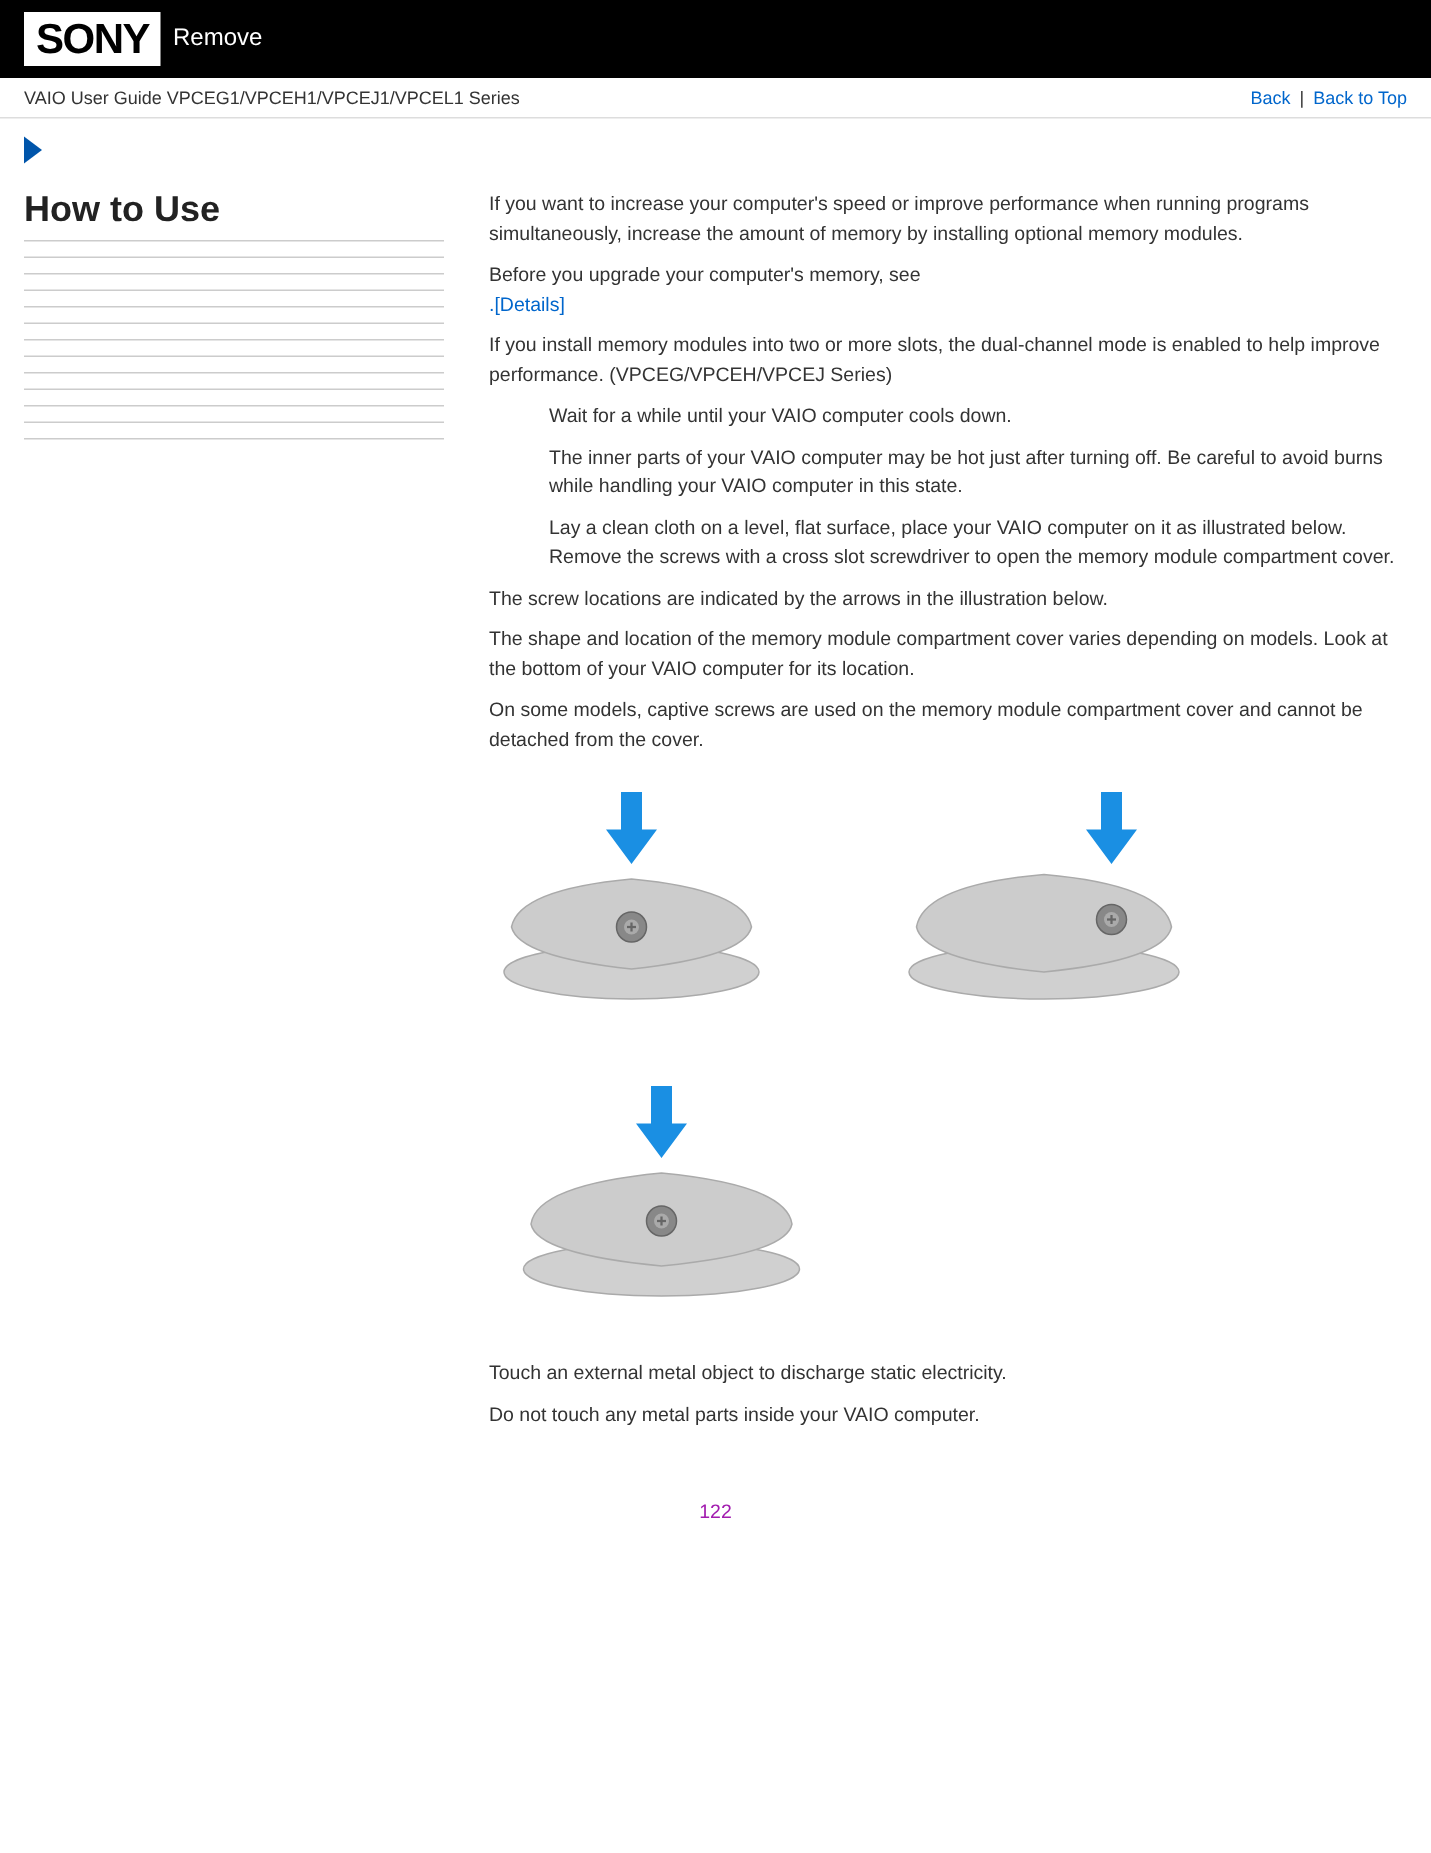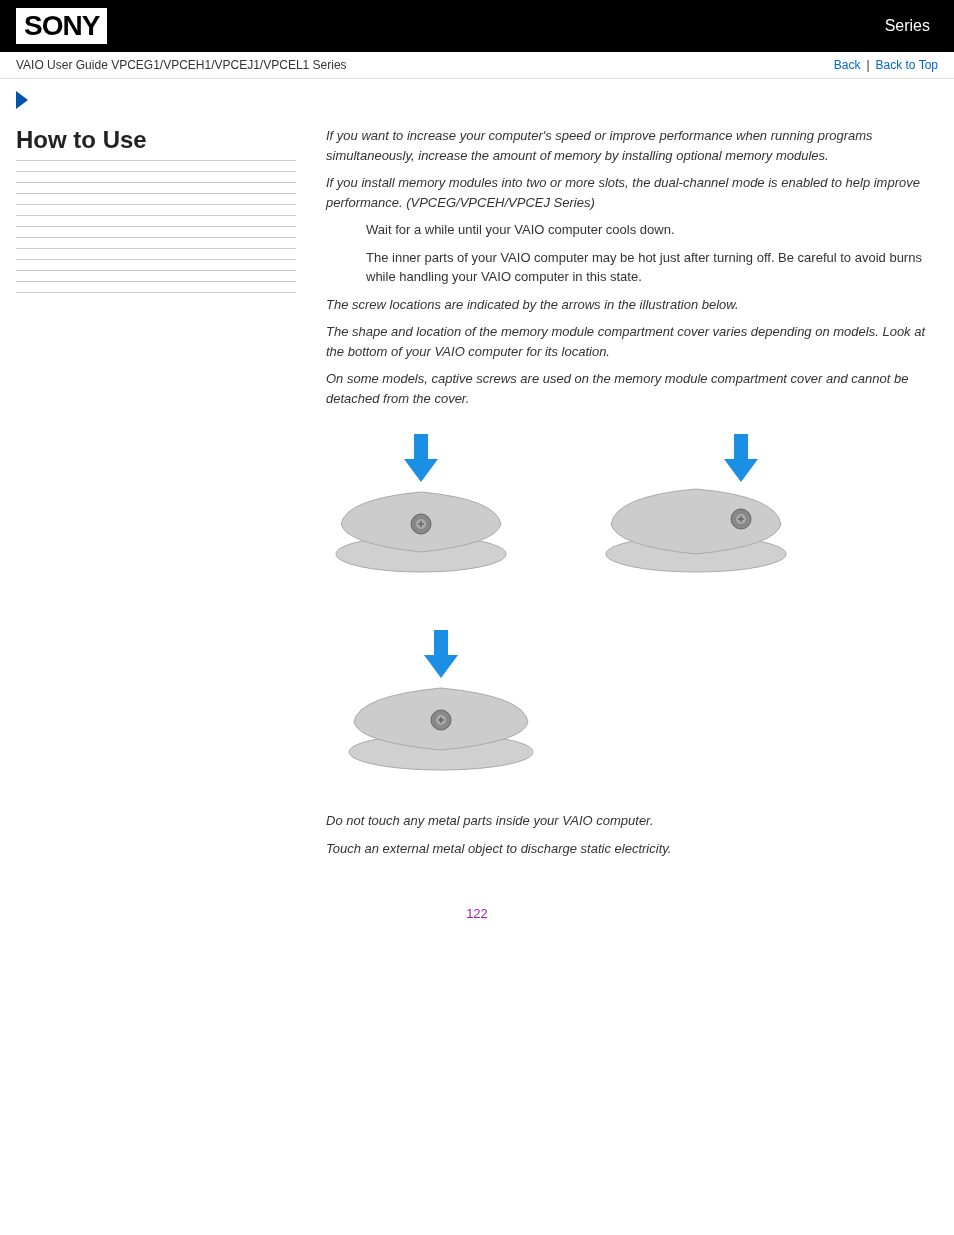--- a/index.html
+++ b/index.html
@@ -3,21 +3,20 @@
   <meta charset="utf-8">
   <style>
     * { margin: 0; padding: 0; box-sizing: border-box; }
     body { font-family: Arial, sans-serif; font-size: 13px; color: #333; background: #fff; width: 954px; min-height: 1235px; }
 
     
     #header {
       background: #000;
       display: flex;
       align-items: center;
-      justify-content: space-between;
       padding: 8px 16px;
       height: 52px;
     }
     #logo-text {
       color: #fff;
       font-size: 28px;
       font-weight: bold;
       font-family: Arial, sans-serif;
       letter-spacing: -1px;
       background: #fff;
@@ -100,21 +99,20 @@
       margin-bottom: 8px;
       font-size: 13px;
     }
     #details-link {
       color: #0066cc;
       text-decoration: none;
     }
 
     .content-block {
       margin-bottom: 6px;
-      font-style: italic;
     }
     .indent-block {
       margin-left: 40px;
       margin-bottom: 8px;
     }
 
     
     .illustration-svg {
       margin: 16px 0;
       display: flex;
@@ -131,21 +129,21 @@
       font-size: 13px;
       color: #a21caf;
       margin-top: 20px;
     }
   </style>
 </head>
 <body>
 
 <div id="header">
   <div id="logo-text">SONY</div>
-  <button id="search-btn">Series</button>
+  <button id="search-btn">Remove</button>
 </div>
 
 <div id="breadcrumb-bar">
   <span>VAIO User Guide VPCEG1/VPCEH1/VPCEJ1/VPCEL1 Series</span>
   <div id="breadcrumb-links">
     <a href="#">Back</a>
     <span>|</span>
     <a href="#">Back to Top</a>
   </div>
 </div>
@@ -169,30 +167,38 @@
     <div class="sidebar-line"></div>
     <div class="sidebar-line"></div>
     <div class="sidebar-line"></div>
     <div class="sidebar-line"></div>
   </div>
 
   <div id="content">
 
     <p class="content-block">If you want to increase your computer's speed or improve performance when running programs simultaneously, increase the amount of memory by installing optional memory modules.</p>
 
+    <p class="content-block">
+      <span>Before you upgrade your computer's memory, see</span>
+      <br>
+      <a href="#" id="details-link">.[Details]</a>
+    </p>
 
     <p class="content-block">If you install memory modules into two or more slots, the dual-channel mode is enabled to help improve performance. (VPCEG/VPCEH/VPCEJ Series)</p>
 
 
 
     <div class="indent-block">
       <p>Wait for a while until your VAIO computer cools down.</p>
       <p>The inner parts of your VAIO computer may be hot just after turning off. Be careful to avoid burns while handling your VAIO computer in this state.</p>
     </div>
 
+    <div class="indent-block">
+      <p>Lay a clean cloth on a level, flat surface, place your VAIO computer on it as illustrated below. Remove the screws with a cross slot screwdriver to open the memory module compartment cover.</p>
+    </div>
 
     <p class="content-block">The screw locations are indicated by the arrows in the illustration below.</p>
     <p class="content-block">The shape and location of the memory module compartment cover varies depending on models. Look at the bottom of your VAIO computer for its location.</p>
     <p class="content-block">On some models, captive screws are used on the memory module compartment cover and cannot be detached from the cover.</p>
 
     <div class="illustration-svg">
 
       <div style="display:flex; gap:40px; align-items:flex-end; width:100%;">
 
         <div>
@@ -241,22 +247,22 @@
 
             <circle cx="105" cy="100" r="10" fill="#888" stroke="#666" stroke-width="1"></circle>
             <circle cx="105" cy="100" r="5" fill="#aaa"></circle>
             <line x1="102" y1="100" x2="108" y2="100" stroke="#666" stroke-width="1.5"></line>
             <line x1="105" y1="97" x2="105" y2="103" stroke="#666" stroke-width="1.5"></line>
           </svg>
         </div>
       </div>
     </div>
 
+    <p class="content-block">Touch an external metal object to discharge static electricity.</p>
     <p class="content-block">Do not touch any metal parts inside your VAIO computer.</p>
-    <p class="content-block">Touch an external metal object to discharge static electricity.</p>
 
 
   </div>
 </div>
 
 <div id="page-footer">
   <span>122</span>
 </div>
 
 </body></html>

